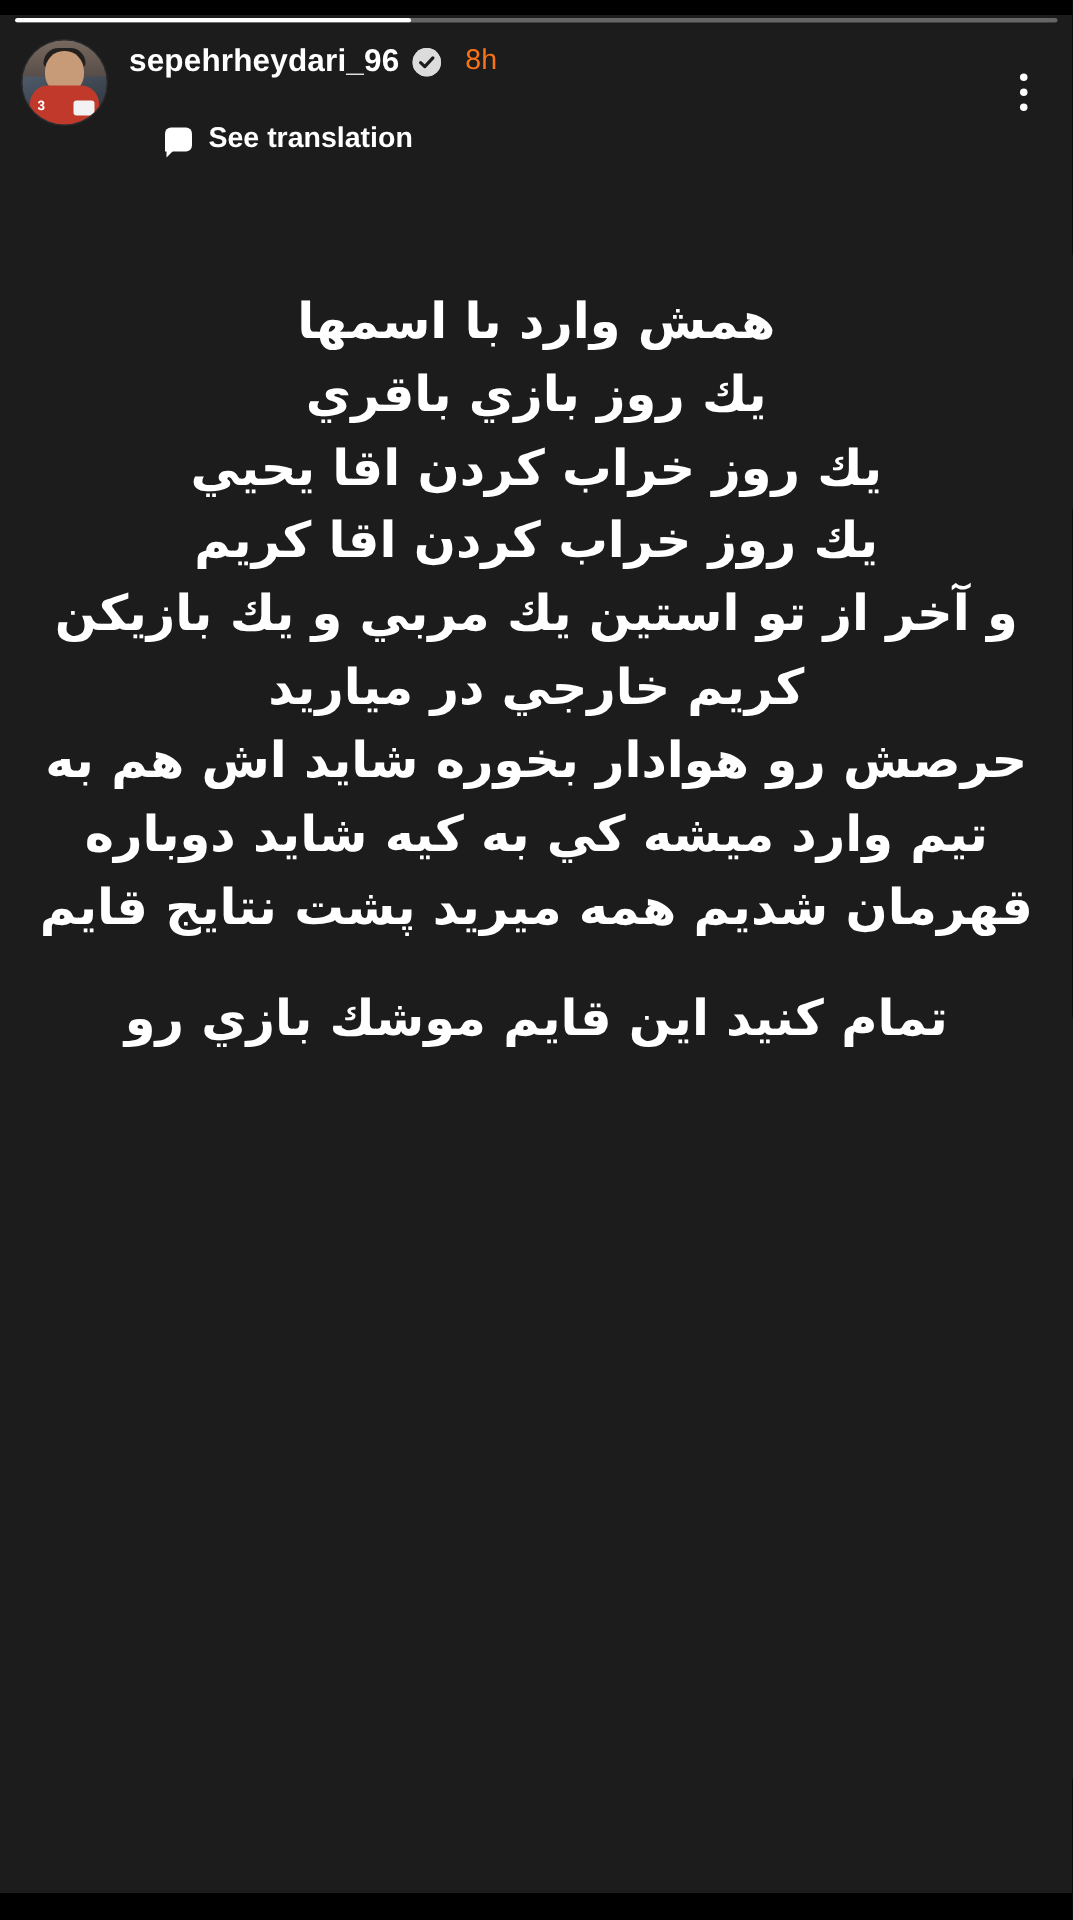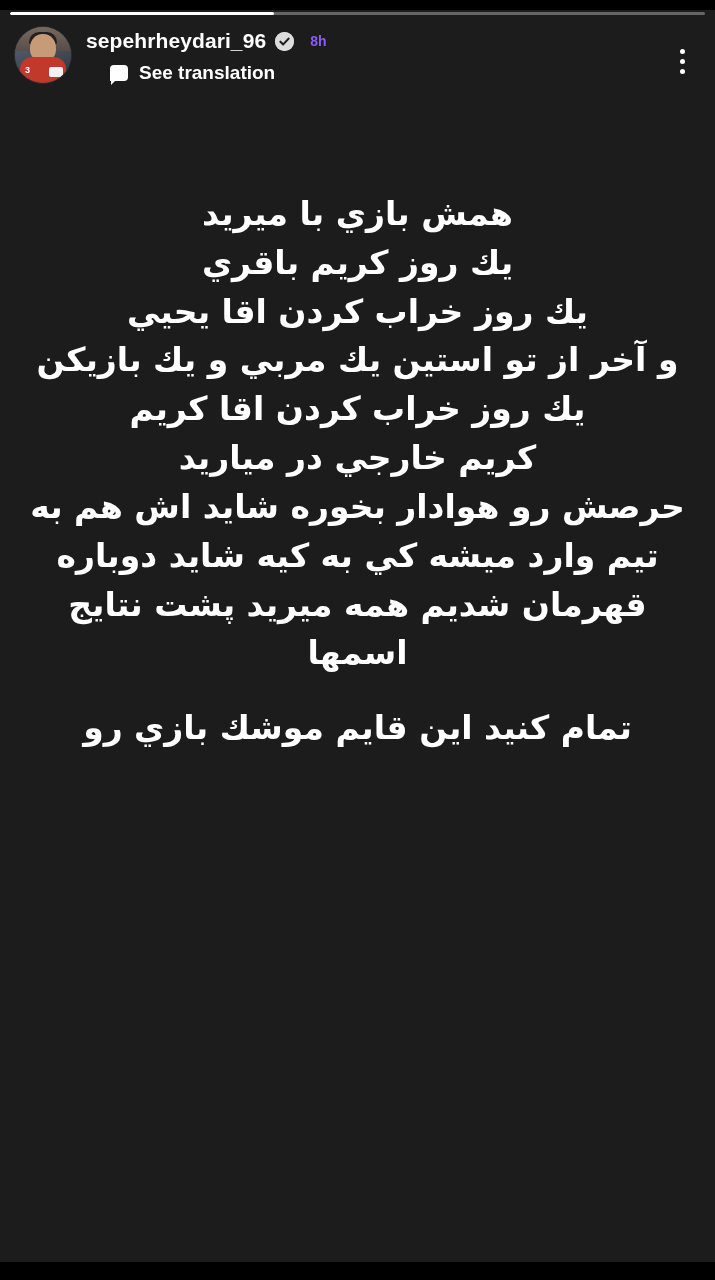--- a/index.html
+++ b/index.html
@@ -138,20 +138,21 @@
     background: #f2f2f2;
     border-radius: 2px;
   }
 
   .header-text {
     margin-left: 14px;
     display: flex;
     flex-direction: column;
     justify-content: center;
     padding-top: 6px;
+    gap: 20px;
   }
   .name-row {
     display: flex;
     align-items: center;
     height: 26px;
   }
   .username {
     color: #ffffff;
     font-size: 21px;
     font-weight: 600;
@@ -162,25 +163,24 @@
     width: 19px;
     height: 19px;
     margin-left: 9px;
     border-radius: 50%;
     background: #d9d9d9;
     position: relative;
     flex: 0 0 auto;
   }
   .verified-badge svg { display: block; }
   .timestamp {
-    color: #8b5cf6;
-    font-size: 14px;
+    color: #f97316;
+    font-size: 19px;
     margin-left: 16px;
     white-space: nowrap;
-    font-weight: bold;
   }
 
   .translate-row {
     display: flex;
     align-items: center;
     margin-top: 8px;
     padding-left: 24px;
   }
   .translate-icon {
     width: 18px;
@@ -293,27 +293,27 @@
     </div>
 
     <div class="more-button">
       <i></i>
       <i></i>
       <i></i>
     </div>
   </div>
 
   <div class="story-body" id="story-body">
-      <div class="story-line">همش بازي با ميريد</div>
-      <div class="story-line">يك روز كريم باقري</div>
+      <div class="story-line">همش وارد با اسمها</div>
+      <div class="story-line">يك روز بازي باقري</div>
       <div class="story-line">يك روز خراب كردن اقا يحيي</div>
+      <div class="story-line">يك روز خراب كردن اقا كريم</div>
       <div class="story-line">و آخر از تو استين يك مربي و يك بازيكن</div>
-      <div class="story-line">يك روز خراب كردن اقا كريم</div>
       <div class="story-line">كريم خارجي در مياريد</div>
       <div class="story-line">حرصش رو هوادار بخوره شايد اش هم به</div>
       <div class="story-line">تيم وارد ميشه كي به كيه شايد دوباره</div>
-      <div class="story-line">قهرمان شديم همه ميريد پشت نتايج اسمها</div>
+      <div class="story-line">قهرمان شديم همه ميريد پشت نتايج قايم</div>
       <div class="story-line blank"></div>
       <div class="story-line">تمام كنيد اين قايم موشك بازي رو</div>
     </div>
 
   <div class="letterbox-bottom"></div>
 </div>
 
 </body></html>

